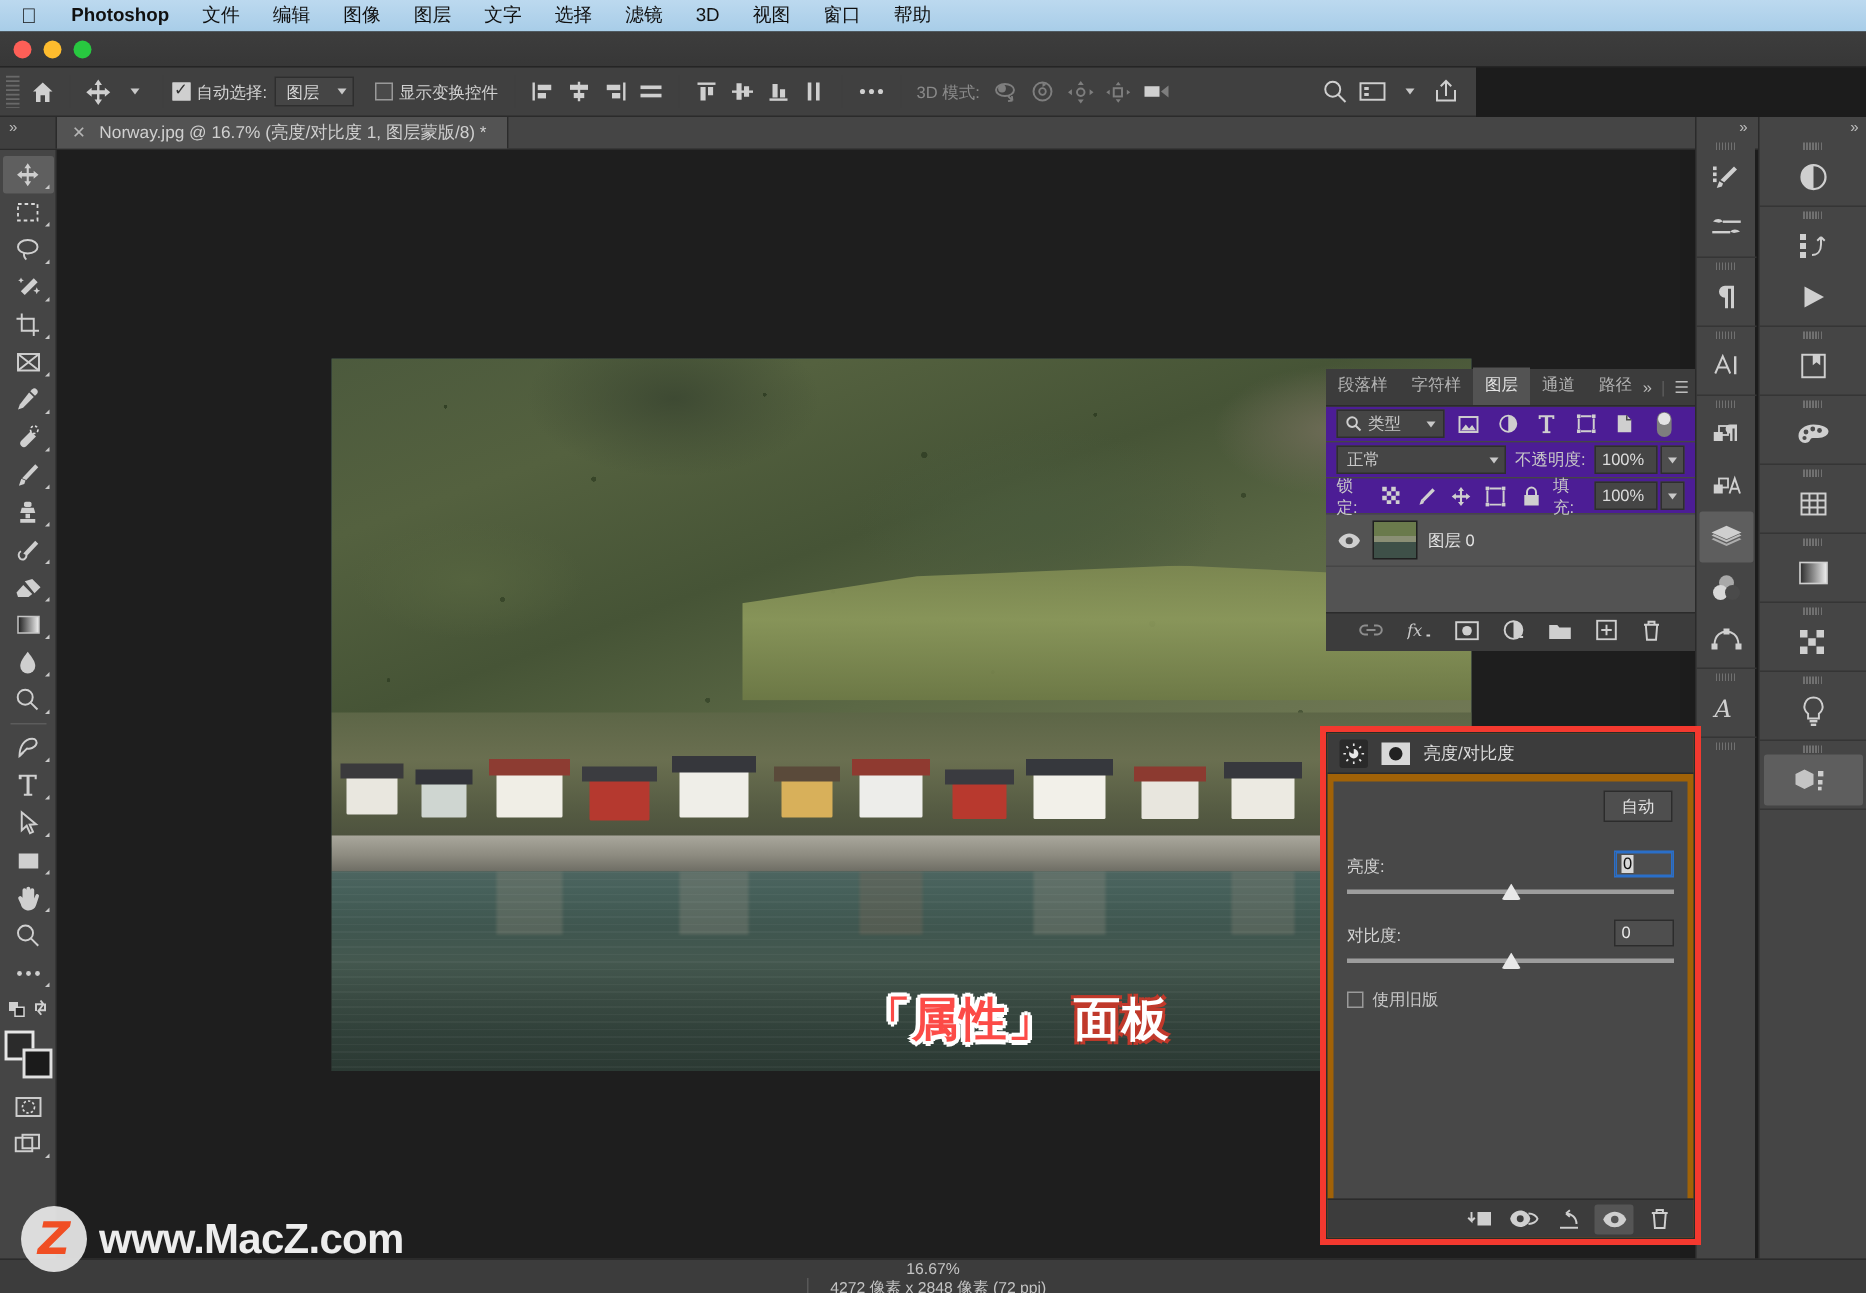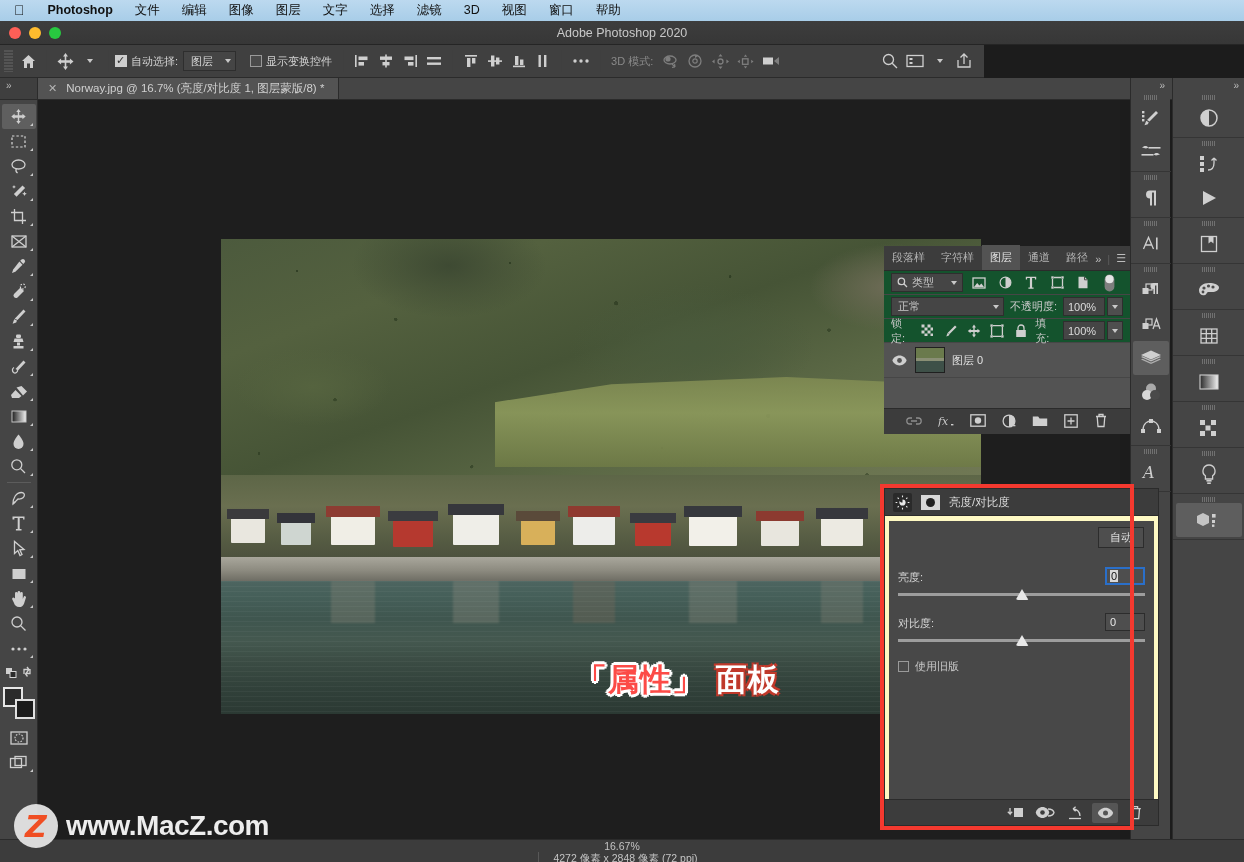--- a/index.html
+++ b/index.html
@@ -172,21 +172,21 @@
   #panelcol{ position:absolute; left:0; top:168px; width:246px; }
   
   #layerspanel{ position:absolute; left:0; top:0; width:246px; background:#3c3c3c; }
   .ptabs{ display:flex; align-items:flex-end; height:25px; background:#3c3c3c;
     border-bottom:1px solid #2b2b2b; position:relative; }
   .ptab{ padding:0 8px; height:25px; line-height:25px; font-size:11px; color:#b3b3b3; }
   .ptab.act{ background:#535353; color:#e3e3e3; }
   .ptabs .right{ position:absolute; right:4px; top:0; height:25px; display:flex;
     align-items:center; gap:6px; color:#bdbdbd; }
   .prow{ display:flex; align-items:center; height:24px; padding:0 7px; gap:6px;
-    background:#14532d; border-bottom:1px solid #464646; }
+    background:#4c1d95; border-bottom:1px solid #464646; }
   .filterbox{ display:flex; align-items:center; gap:5px; height:19px; padding:0 5px;
     background:#454545; border:1px solid #2e2e2e; width:72px; justify-content:space-between; }
   .ficon{ width:20px; height:19px; display:flex; align-items:center; justify-content:center; }
   .blendsel{ flex:1; height:19px; background:#454545; border:1px solid #2e2e2e;
     display:flex; align-items:center; justify-content:space-between; padding:0 4px 0 6px; }
   .numbox{ height:19px; min-width:42px; background:#454545; border:1px solid #2e2e2e;
     display:flex; align-items:center; padding:0 4px; color:#dcdcdc; }
   .numcar{ width:16px; height:19px; background:#4e4e4e; border:1px solid #2e2e2e;
     display:flex; align-items:center; justify-content:center; margin-left:2px; }
   .layerrow{ display:flex; align-items:center; height:35px; padding:0 6px; gap:7px;
@@ -197,22 +197,22 @@
   .thumb.white{ background:#fff; outline:1.5px solid #d8d8d8; outline-offset:1px; }
   .thumb.photo{ background:
       linear-gradient(#6a7a4c 0 40%, #8a8f75 40% 55%, #3e5048 55% 100%);
     background-size:100% 100%; }
   .lname{ font-size:11px; color:#e2e2e2; }
   .layerfill{ height:30px; background:#535353; }
   .lbtnbar{ display:flex; align-items:center; justify-content:center; gap:16px;
     height:26px; background:#3c3c3c; border-top:1px solid #2b2b2b; color:#c9c9c9; }
   
   #propspanel{ position:absolute; left:0; top:240px; width:246px; height:100px; }
-  #propsbody{ position:absolute; left:0; top:0; width:275px; height:100%;
-    background:#fef9c3; border:1px solid #2b2b2b; }
+  #propsbody{ position:absolute; left:0; top:0; width:246px; height:100%;
+    background:#a16207; border:1px solid #2b2b2b; }
   .prophead{ display:flex; align-items:center; gap:9px; height:27px; padding:0 8px;
     background:#3c3c3c; border-bottom:1px solid #2b2b2b; }
   .adjicon{ width:19px; height:19px; background:#2a2a2a; display:flex;
     align-items:center; justify-content:center; border-radius:2px; }
   .maskchip{ width:19px; height:15px; background:#d8d8d8; display:flex;
     align-items:center; justify-content:center; }
   .maskchip i{ width:9px;height:9px;border-radius:50%;background:#222;display:block; }
   .propcontent{ background:#484848; margin:5px 4px 0 4px; padding:8px 9px 6px 9px;
     height:calc(100% - 36px); position:relative; }
   .autobtn{ position:absolute; right:10px; top:6px; height:21px; padding:0 11px;
@@ -293,21 +293,20 @@
   <span class="mi">窗口</span>
   <span class="mi">帮助</span>
 </div>
 
 <div id="titlebar">
   <div class="traffic">
     <span class="tl r"></span>
     <span class="tl y"></span>
     <span class="tl g"></span>
   </div>
-  <div class="ttl">Adobe Photoshop 2020</div>
 </div>
 
 <div id="optbar">
   <span class="grip"></span>
   <span class="obtn">
     <svg width="17" height="17" viewBox="0 0 17 17">
         <path class="icof" d="M8.5 2 L15 8 H13 V15 H10 V10.5 H7 V15 H4 V8 H2 Z"></path>
       </svg>
   </span>
   <span class="sep"></span>

